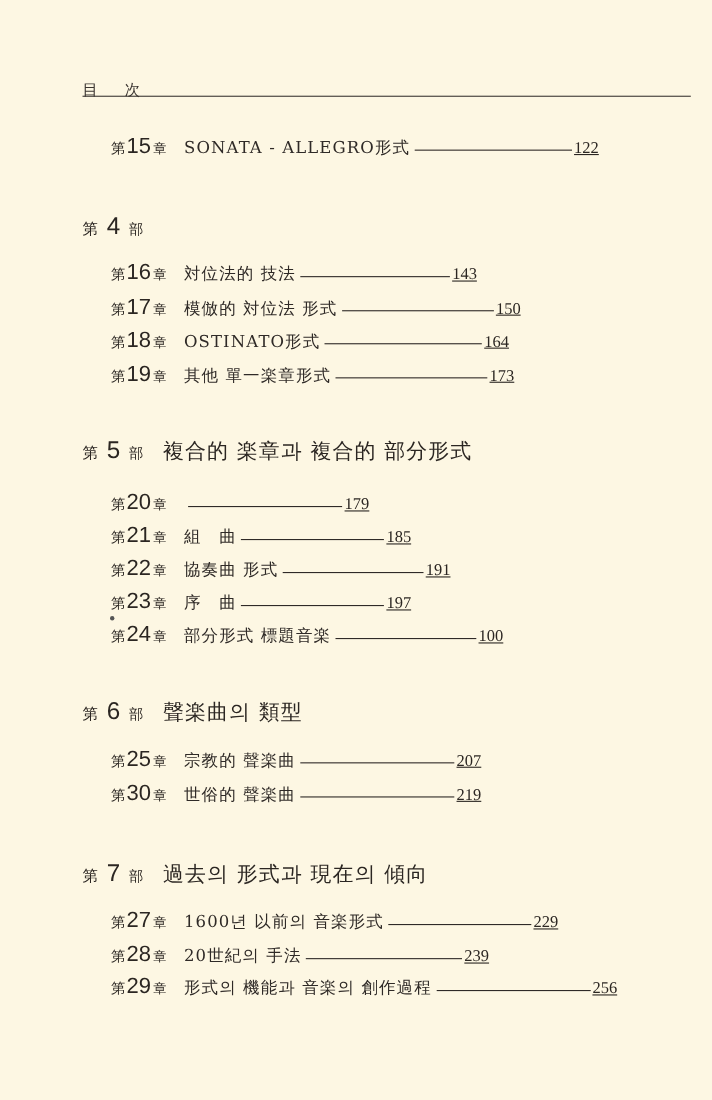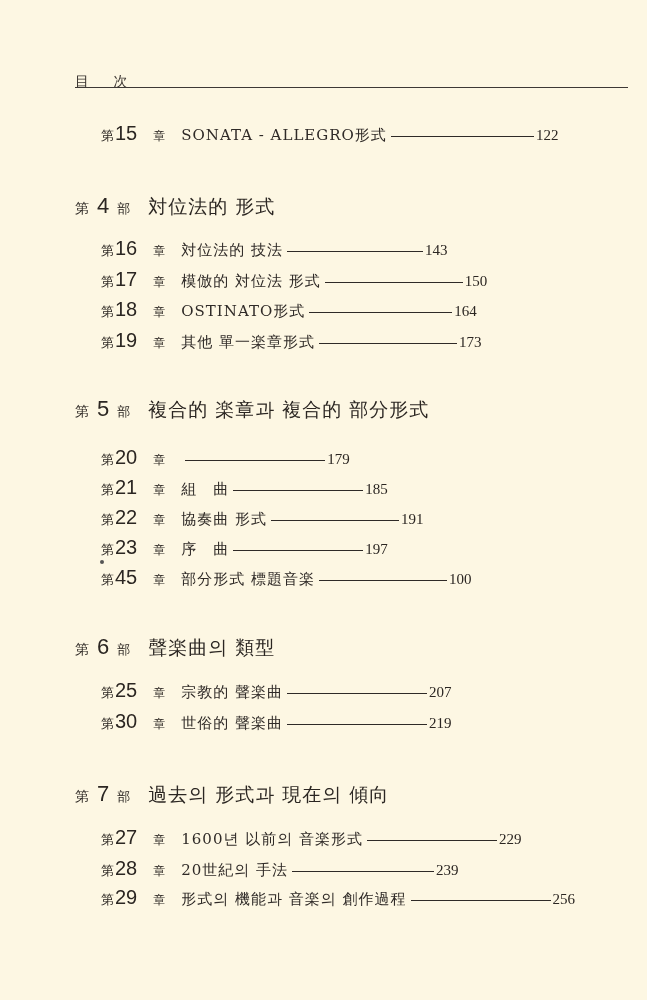--- a/index.html
+++ b/index.html
@@ -23,49 +23,48 @@
     color: #2b2622;
   }
   .part .dai { font-size: 14px; margin-right: 8px; }
   .part .num { font-family: "Liberation Sans", sans-serif; font-size: 22px; margin-right: 8px; }
   .part .bu { font-size: 13px; margin-right: 18px; }
   .part .ptitle { font-size: 19px; letter-spacing: 1px; }
   .chap {
     position: absolute; left: 101px; display: flex; align-items: baseline; height: 24px;
   }
   .chap .dai { font-size: 13px; }
-  .chap .num { font-family: "Liberation Sans", sans-serif; font-size: 20px; margin: 0 16px 0 1px; }
+  .chap .num { font-family: "Liberation Sans", sans-serif; font-size: 20px; margin: 0 2px 0 1px; }
   .chap .sho { font-size: 12px; margin-right: 16px; }
   .chap .ctitle { font-size: 15px; letter-spacing: 1px; color: #2f2a27; text-align: center; }
   .chap .leader {
     display: inline-block; height: 0; border-top: 1px solid #2f2a27;
     align-self: center; margin: 0 2px 0 4px; position: relative; top: 2px;
   }
-  .chap .page { font-family: "Liberation Serif", serif; font-size: 15px; }
+  .chap .page { font-family: "Liberation Serif", serif; font-size: 15px; text-decoration: underline; }
   .speck { position: absolute; left: 100px; top: 560px; width: 4px; height: 4px; border-radius: 50%; background: #555; }
 </style>
 </head>
 <body>
 
 <div class="header">目 次</div>
 <div class="rule"></div>
 <div id="toc">
     <div class="chap" style="top: 122px;">
       <span class="dai">第</span>
       <span class="num">15</span>
       <span class="sho">章</span>
       <span class="ctitle">SONATA - ALLEGRO形式</span>
       <span class="leader" style="width:143px"></span>
       <span class="page">122</span>
     </div>
     <div class="part" style="top: 193px;">
       <span class="dai">第</span>
       <span class="num">4</span>
       <span class="bu">部</span>
-      <span class="ptitle">対位法的 形式</span>
     </div>
     <div class="chap" style="top: 237px;">
       <span class="dai">第</span>
       <span class="num">16</span>
       <span class="sho">章</span>
       <span class="ctitle">対位法的 技法</span>
       <span class="leader" style="width:136px"></span>
       <span class="page">143</span>
     </div>
     <div class="chap" style="top: 268px;">
@@ -124,21 +123,21 @@
     <div class="chap" style="top: 536px;">
       <span class="dai">第</span>
       <span class="num">23</span>
       <span class="sho">章</span>
       <span class="ctitle">序　曲</span>
       <span class="leader" style="width:130px"></span>
       <span class="page">197</span>
     </div>
     <div class="chap" style="top: 566px;">
       <span class="dai">第</span>
-      <span class="num">45</span>
+      <span class="num">24</span>
       <span class="sho">章</span>
       <span class="ctitle">部分形式 標題音楽</span>
       <span class="leader" style="width:128px"></span>
       <span class="page">100</span>
     </div>
     <div class="part" style="top: 634px;">
       <span class="dai">第</span>
       <span class="num">6</span>
       <span class="bu">部</span>
       <span class="ptitle">聲楽曲의 類型</span>

